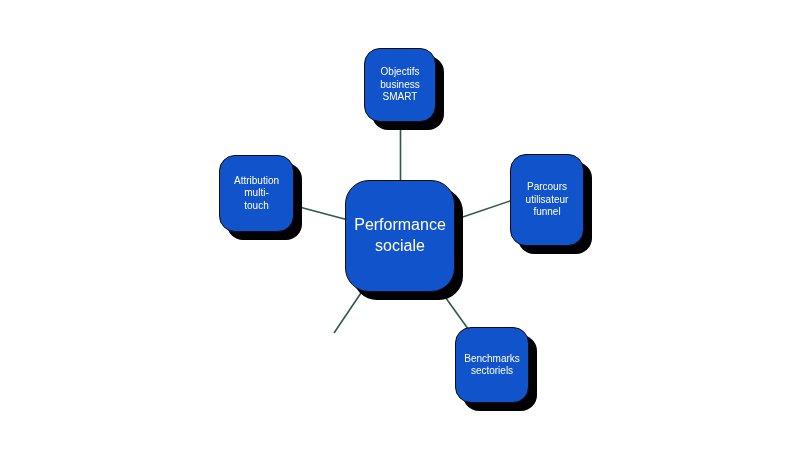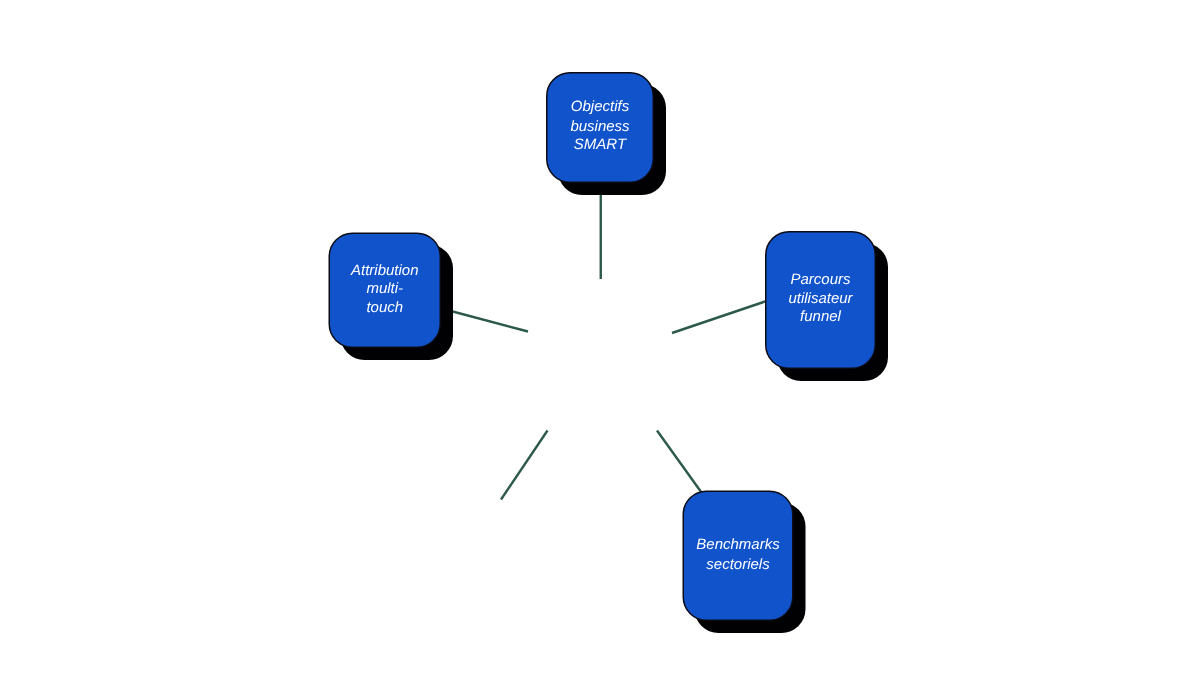--- a/index.html
+++ b/index.html
@@ -33,55 +33,57 @@
     align-items: center;
     justify-content: center;
     text-align: center;
     color: #ffffff;
     box-sizing: border-box;
     cursor: default;
   }
   .node-label {
     width: 100%;
     padding: 0 21px;
-    font-style: italic;
   }
   .node-center {
     left: 345px;
     top: 180px;
     width: 110px;
     height: 112px;
     border-radius: 24px;
     font-size: 16px;
     line-height: 1.3;
   }
   .node-sat {
     font-size: 10px;
     line-height: 1.25;
     border-radius: 16px;
   }
   .node-top          { left: 364px; top: 48px;  width: 72px; height: 74px; }
   .node-left         { left: 219px; top: 155px; width: 75px; height: 77px; }
   .node-right        { left: 510px; top: 154px; width: 74px; height: 92px; }
   .node-bottom-left  { left: 277px; top: 327px; width: 74px; height: 75px; }
-  .node-bottom-right { left: 455px; top: 327px; width: 74px; height: 87px; }
+  .node-bottom-right { left: 455px; top: 327px; width: 74px; height: 76px; }
 </style>
 </head>
 <body>
 
 <div class="canvas">
 
   <svg class="connectors" viewBox="0 0 800 450" xmlns="http://www.w3.org/2000/svg">
     <line x1="400.5" y1="120" x2="400.5" y2="186" stroke="#2d5949" stroke-width="1.6"></line>
     <line x1="448" y1="222" x2="516" y2="199" stroke="#2d5949" stroke-width="1.6"></line>
     <line x1="288" y1="204" x2="352" y2="221" stroke="#2d5949" stroke-width="1.6"></line>
     <line x1="365" y1="287" x2="334" y2="333" stroke="#2d5949" stroke-width="1.6"></line>
     <line x1="438" y1="287" x2="471" y2="333" stroke="#2d5949" stroke-width="1.6"></line>
   </svg>
 
+  <div class="node node-center">
+    <div class="node-label">Performance sociale</div>
+  </div>
 
   <div class="node node-sat node-top">
     <div class="node-label">Objectifs business SMART</div>
   </div>
 
   <div class="node node-sat node-right">
     <div class="node-label">Parcours utilisateur funnel</div>
   </div>
 
   <div class="node node-sat node-left">

